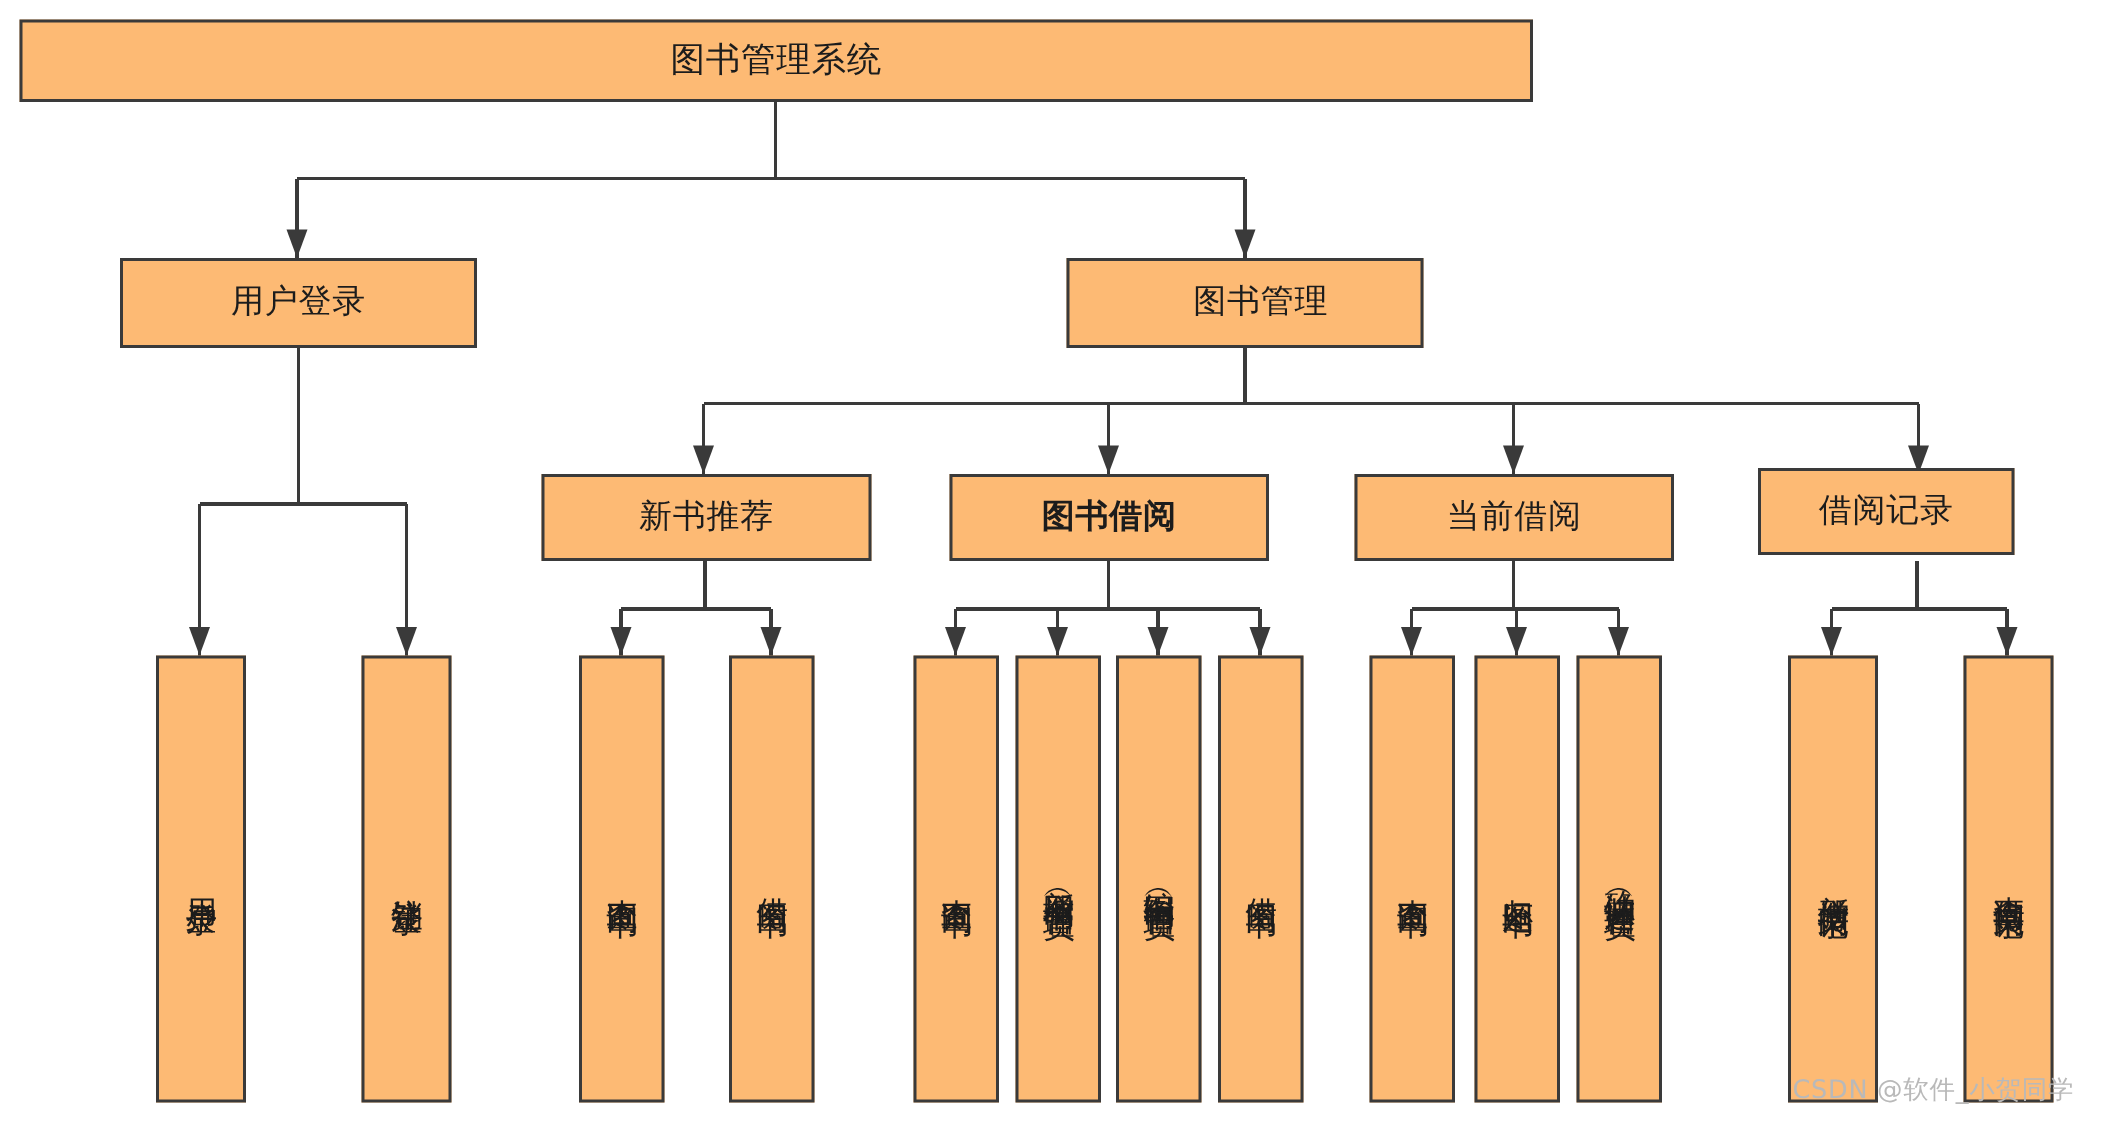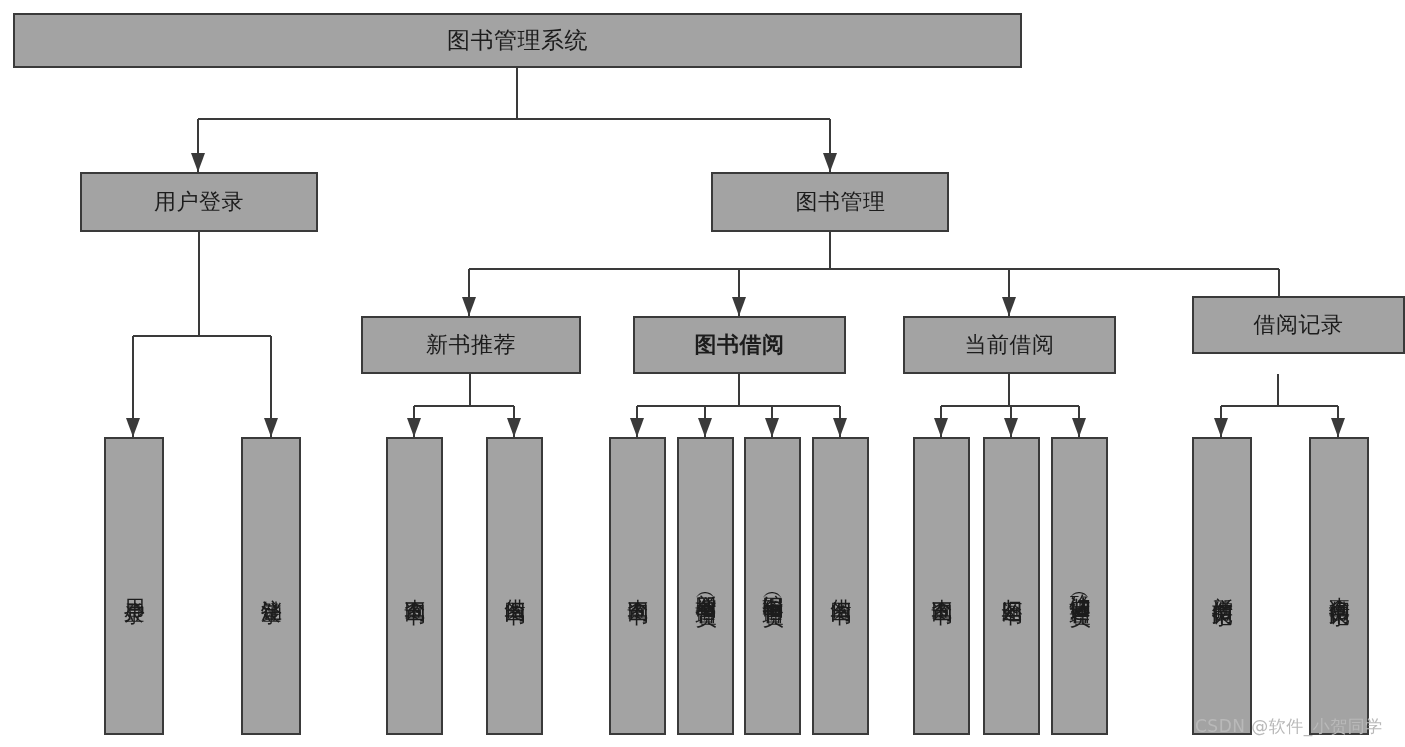--- a/index.html
+++ b/index.html
@@ -24,21 +24,21 @@
     position: absolute;
     left: 0;
     top: 0;
     width: 1405px;
     height: 747px;
     pointer-events: none;
   }
   .node {
     position: absolute;
     box-sizing: border-box;
-    background: #a3a3a3;
+    background: #fdba74;
     border: 2px solid #3a3a3a;
     display: flex;
     align-items: center;
     justify-content: center;
     text-align: center;
     color: #1c1c1c;
   }
   .node.horiz {
     font-size: 22px;
     letter-spacing: 0.5px;
@@ -139,21 +139,21 @@
       </div>
       <div class="node horiz" style="left: 361px; top: 316px; width: 220px; height: 58px;">
         <span class="hlabel">新书推荐</span>
       </div>
       <div class="node horiz" style="left: 633px; top: 316px; width: 213px; height: 58px; font-weight: bold;">
         <span class="hlabel">图书借阅</span>
       </div>
       <div class="node horiz" style="left: 903px; top: 316px; width: 213px; height: 58px;">
         <span class="hlabel">当前借阅</span>
       </div>
-      <div class="node horiz" style="left: 1172px; top: 296px; width: 213px; height: 58px; margin-left: 20px;">
+      <div class="node horiz" style="left: 1172px; top: 312px; width: 171px; height: 58px;">
         <span class="hlabel">借阅记录</span>
       </div>
       <div class="node vert" style="left: 104px; top: 437px; width: 60px; height: 298px;">
         <span class="vlabel">用户登录</span>
       </div>
       <div class="node vert" style="left: 241px; top: 437px; width: 60px; height: 298px;">
         <span class="vlabel">注销登录</span>
       </div>
       <div class="node vert" style="left: 386px; top: 437px; width: 57px; height: 298px;">
         <span class="vlabel">查询图书</span>

